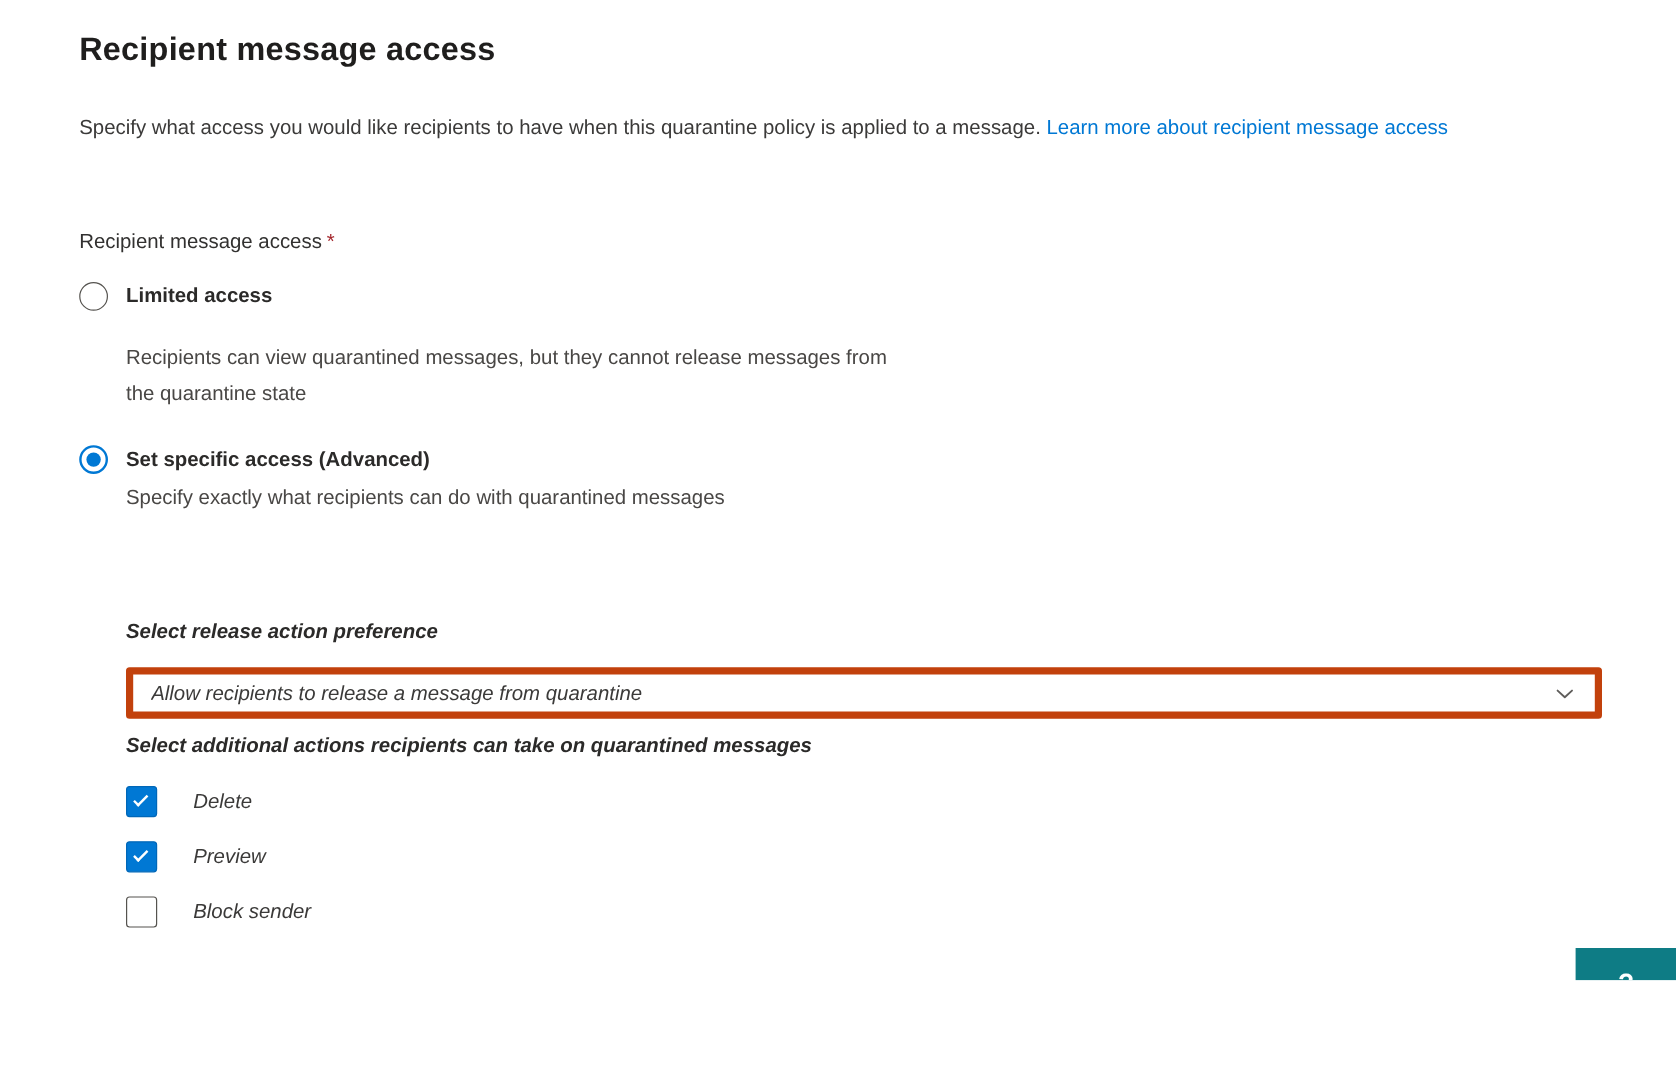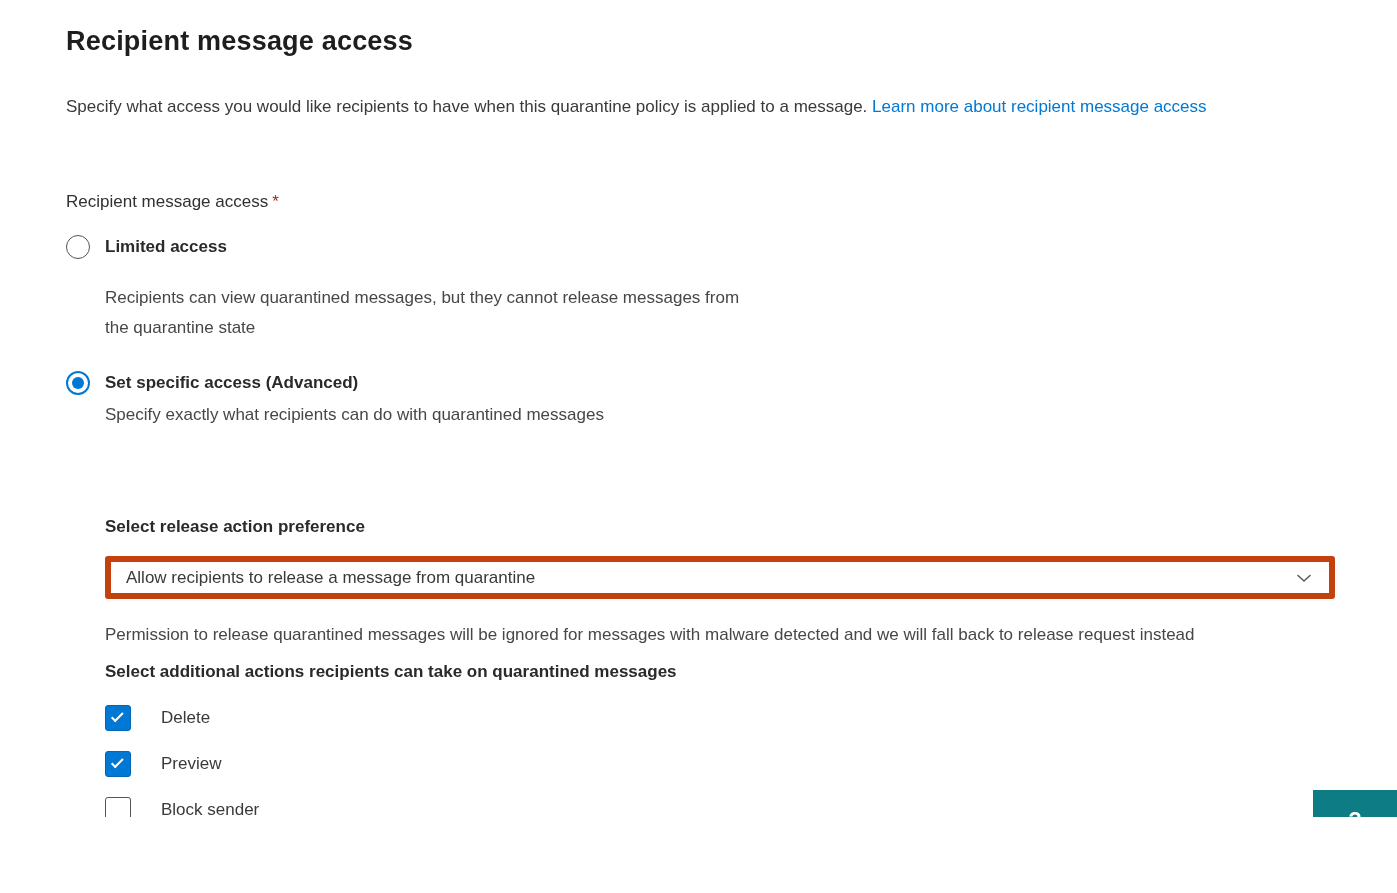--- a/index.html
+++ b/index.html
@@ -87,20 +87,21 @@
     margin-top: 5px;
     font-size: 17px;
     line-height: 30px;
     color: #494745;
   }
   .radio-desc.narrow { max-width: 655px; margin-top: 24px; }
   
   .advanced {
     margin-left: 39px;
     margin-top: 86px;
+    font-style: italic;
   }
   .field-label {
     font-size: 17px;
     font-weight: 600;
     line-height: 22px;
     color: #2b2a29;
   }
   .dropdown {
     margin-top: 18px;
     width: 1230px;
@@ -237,21 +238,20 @@
 
       <div class="dropdown">
         <span class="dropdown-value">Allow recipients to release a message from quarantine</span>
         <span class="chevron">
           <svg width="18" height="18" viewBox="0 0 18 18" aria-hidden="true">
             <polyline points="3,6.5 9,12 15,6.5" fill="none" stroke="#5f5d5b" stroke-width="1.6" stroke-linecap="round" stroke-linejoin="round"></polyline>
           </svg>
         </span>
       </div>
 
-      <div class="note">Permission to release quarantined messages will be ignored for messages with malware detected and we will fall back to release request instead</div>
 
       <div class="field-label actions-label">Select additional actions recipients can take on quarantined messages</div>
 
       <div class="checkbox-list">
 
         <div class="checkbox-row">
           <span class="checkbox-box on">
             <span class="checkmark"></span>
           </span>
           <span class="checkbox-label">Delete</span>

